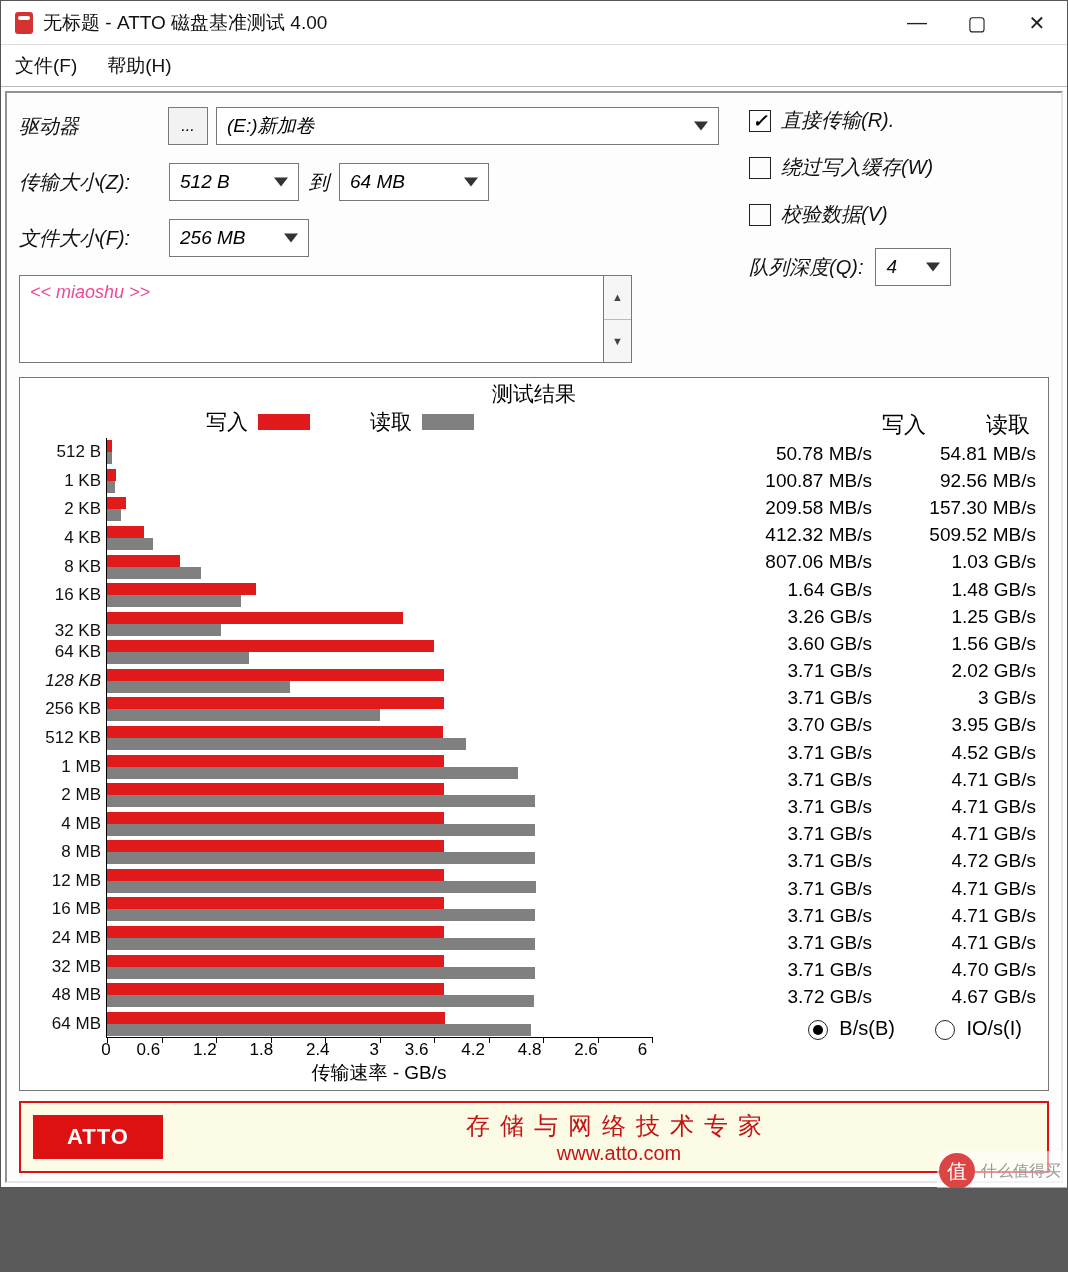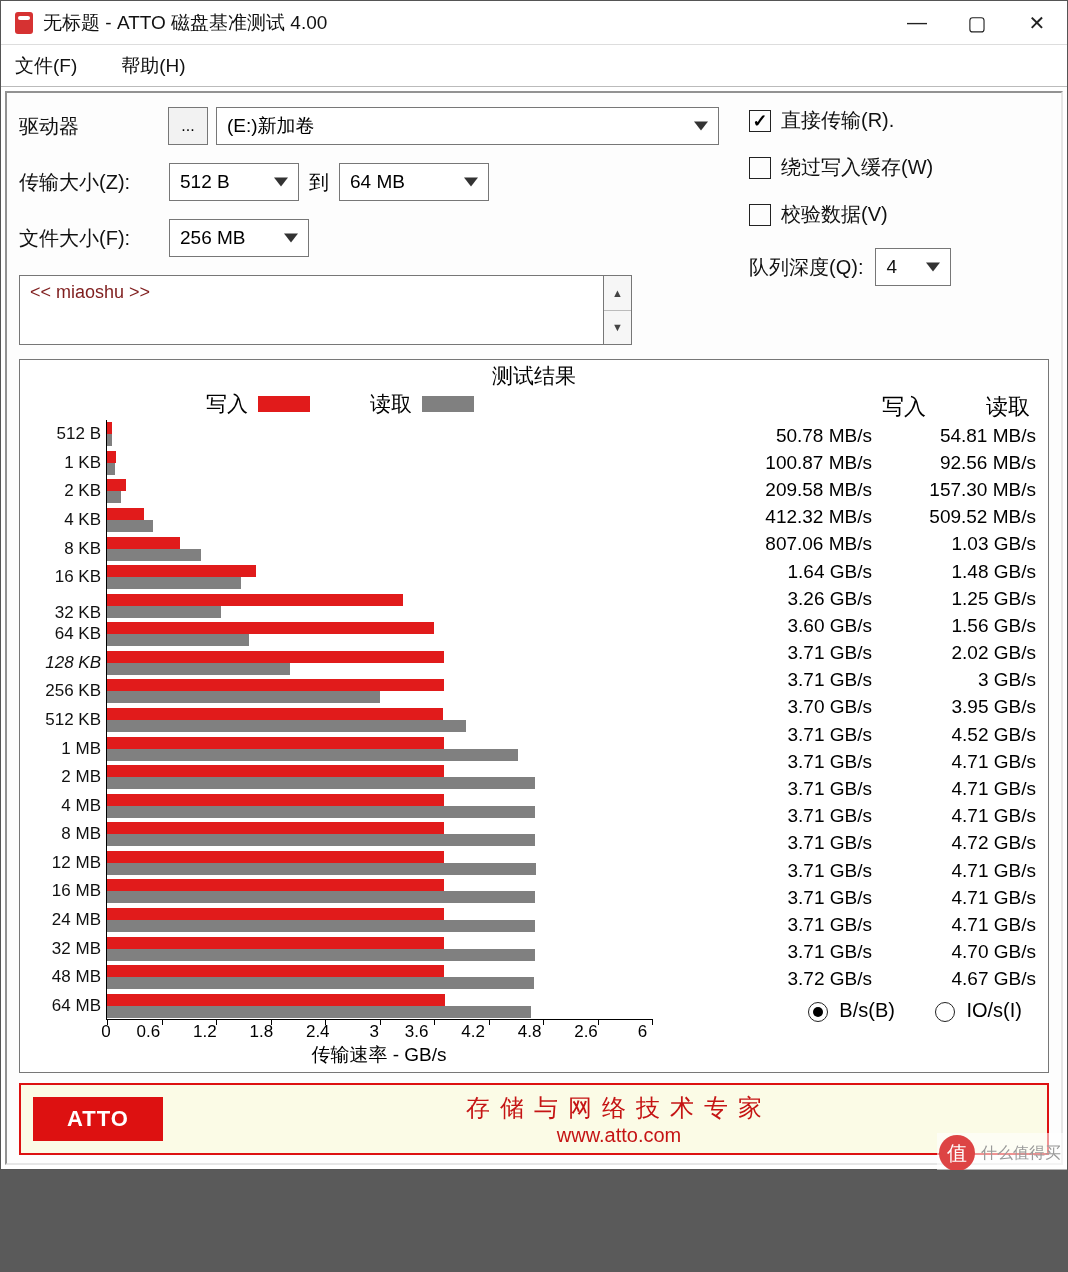--- a/index.html
+++ b/index.html
@@ -4,38 +4,38 @@
 <style>
   * { box-sizing: border-box; font-family: "Microsoft YaHei", "Segoe UI", Arial, sans-serif; }
   body { margin: 0; background: #5a5a5a; }
   .window { width: 1068px; background: #fff; border: 1px solid #555; position: relative; }
   .titlebar { height: 44px; display: flex; align-items: center; background: #fff; border-bottom: 1px solid #ddd; }
   .titlebar-icon { width: 18px; height: 22px; margin: 0 10px 0 14px; background: #d63232; border-radius: 3px; position: relative; }
   .titlebar-icon::after { content: ""; position: absolute; left: 3px; right: 3px; top: 4px; height: 4px; background: #fff; border-radius: 2px; }
   .title-text { font-size: 19px; color: #111; flex: 1; }
   .winbtns { display: flex; }
   .winbtn { width: 60px; height: 44px; display: flex; align-items: center; justify-content: center; font-size: 20px; color: #222; cursor: default; }
-  .menubar { height: 42px; display: flex; align-items: center; padding: 0 14px; gap: 44px; font-size: 19px; color: #111; border-bottom: 1px solid #bbb; }
+  .menubar { height: 42px; display: flex; align-items: center; padding: 0 14px; gap: 30px; font-size: 19px; color: #111; border-bottom: 1px solid #bbb; }
   .menu-item { cursor: default; }
   .content { padding: 14px 12px 8px 12px; border: 2px inset #e6e6e6; margin: 4px; background: #fdfdfd; }
-  .controls { display: grid; grid-template-columns: 700px 1fr; gap: 10px 30px; }
+  .controls { display: grid; grid-template-columns: 700px 1fr; gap: 10px 30px; font-style: italic; }
   .left-controls .row { display: flex; align-items: center; margin-bottom: 18px; }
   .lbl { width: 150px; font-size: 20px; color: #111; }
   .drop { height: 38px; border: 1px solid #777; background: #fff; display: flex; align-items: center; padding: 0 10px; font-size: 19px; position: relative; cursor: default; }
   .drop::after { content: ""; position: absolute; right: 10px; top: 50%; width: 0; height: 0; border-left: 7px solid transparent; border-right: 7px solid transparent; border-top: 9px solid #333; transform: translateY(-50%); }
   .small-btn { width: 40px; height: 38px; border: 1px solid #777; background: #f2f2f2; display: flex; align-items: center; justify-content: center; margin-right: 8px; cursor: default; }
   .mid-lbl { margin: 0 10px; font-size: 20px; }
   .right-controls { font-size: 20px; color: #111; }
   .chk-row { display: flex; align-items: center; margin-bottom: 20px; }
   .chk { width: 22px; height: 22px; border: 1.5px solid #222; margin-right: 10px; display: flex; align-items: center; justify-content: center; font-size: 18px; font-weight: bold; color: #000; cursor: default; }
   .qd-row { display: flex; align-items: center; gap: 12px; margin-top: 10px; }
   .start-row { display: flex; justify-content: flex-end; margin-top: 18px; }
   .start-btn { width: 90px; height: 34px; border: 2px solid #0b5bb5; background: #f4f4f4; display: flex; align-items: center; justify-content: center; font-size: 19px; cursor: default; }
   .desc-row { display: flex; align-items: stretch; margin-top: 0; }
-  .desc-box { width: 585px; height: 70px; border: 1px solid #777; padding: 6px 10px; font-size: 18px; color: #7f1d1d; background: #fff; }
+  .desc-box { width: 585px; height: 88px; border: 1px solid #777; padding: 6px 10px; font-size: 18px; color: #ec4899; background: #fff; }
   .spin { width: 28px; display: flex; flex-direction: column; border: 1px solid #777; border-left: none; }
   .spin-btn { flex: 1; display: flex; align-items: center; justify-content: center; font-size: 11px; color: #444; background: #f6f6f6; border-bottom: 1px solid #bbb; cursor: default; }
   .spin-btn:last-child { border-bottom: none; }
 
   .results { margin-top: 14px; border: 1px solid #777; background: #fff; }
   .results-title { text-align: center; font-size: 21px; padding: 2px 0 0 0; }
   .results-body { display: flex; }
   .chart-col { flex: 0 0 640px; padding: 0 8px 4px 8px; }
   .table-col { flex: 1; padding: 2px 12px 8px 4px; }
 

